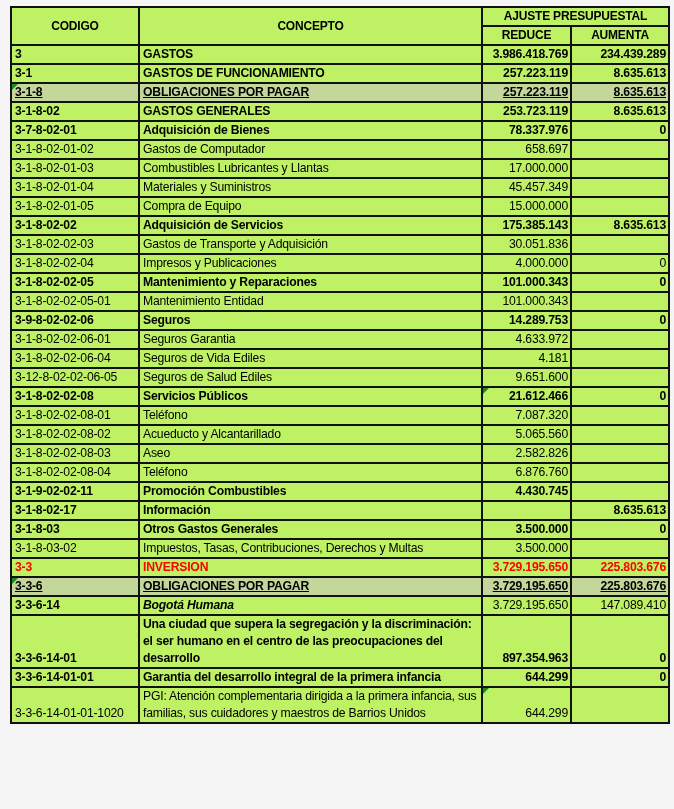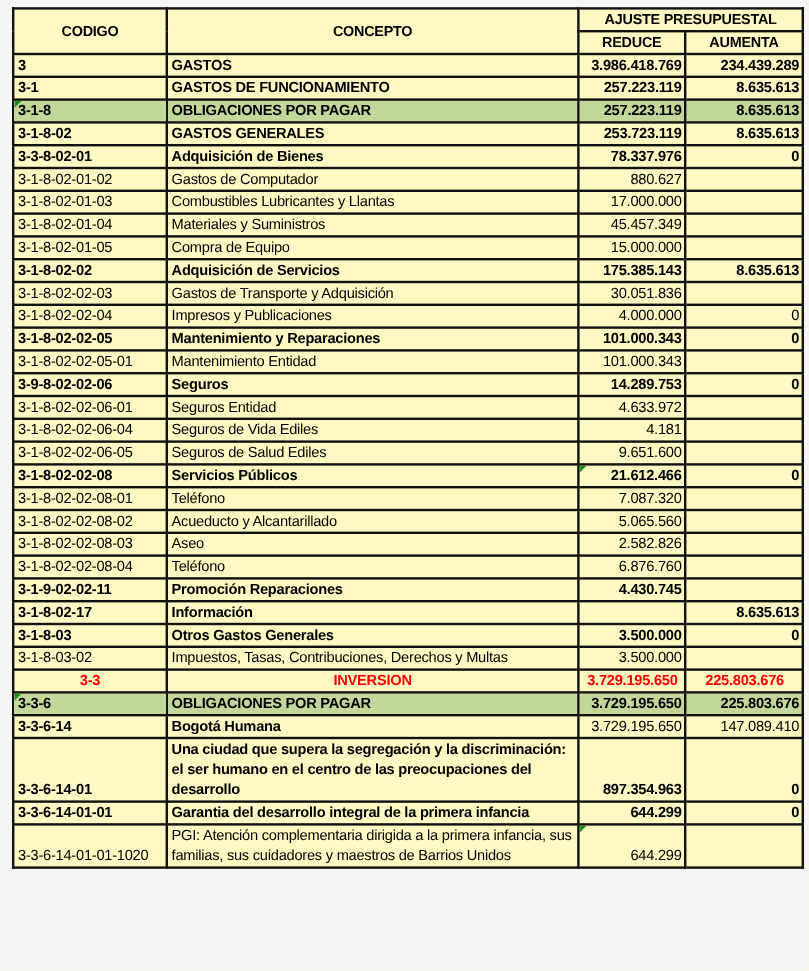--- a/index.html
+++ b/index.html
@@ -2,38 +2,38 @@
 <html><head>
 <meta charset="utf-8">
 <style>
   html, body { margin: 0; padding: 0; }
   body {
     width: 674px; height: 809px; background: #f5f5f5; overflow: hidden;
     font-family: "Liberation Sans", sans-serif; color: #000;
   }
   .wrap { position: absolute; left: 10px; top: 6px; }
   table {
-    border-collapse: collapse; background: #fef9c3;
+    border-collapse: collapse; background: #bef264;
     table-layout: fixed; width: 658px;
     font-size: 12.2px; letter-spacing: -0.2px;
   }
   col.c1 { width: 128px; }
   col.c2 { width: 343px; }
   col.c3 { width: 89px; }
   col.c4 { width: 98px; }
   td, th {
     border: 2px solid #111; padding: 0 3px; height: 17px; line-height: 17px;
     white-space: nowrap; overflow: hidden;
   }
   th { font-weight: bold; text-align: center; font-size: 12px; }
   th.big { height: 36px; }
   td.num { text-align: right; padding-right: 2px; }
   tr.bold td { font-weight: bold; }
-  tr.green td { background: #c4d79b; }
-  tr.red td { color: #ff0000; text-align: center; }
+  tr.green td { background: #c4d79b; text-decoration: underline; }
+  tr.red td { color: #ff0000; }
   tr.tall td { vertical-align: bottom; margin-top: 39px; }
   td.wrapcell { white-space: normal; line-height: 17px; }
   .tri { position: relative; }
   .tri::before {
     content: ""; position: absolute; left: 0; top: 0;
     border-top: 6px solid #1a8c1a; border-right: 6px solid transparent;
   }
 </style>
 </head>
 <body>
@@ -76,29 +76,29 @@
           <td class="num">257.223.119</td>
           <td class="num">8.635.613</td>
         </tr>
         <tr class="bold">
           <td>3-1-8-02</td>
           <td>GASTOS GENERALES</td>
           <td class="num">253.723.119</td>
           <td class="num">8.635.613</td>
         </tr>
         <tr class="bold">
-          <td>3-3-8-02-01</td>
+          <td>3-7-8-02-01</td>
           <td>Adquisición de Bienes</td>
           <td class="num">78.337.976</td>
           <td class="num">0</td>
         </tr>
         <tr>
           <td>3-1-8-02-01-02</td>
           <td>Gastos de Computador</td>
-          <td class="num">880.627</td>
+          <td class="num">658.697</td>
           <td class="num"></td>
         </tr>
         <tr>
           <td>3-1-8-02-01-03</td>
           <td>Combustibles Lubricantes y Llantas</td>
           <td class="num">17.000.000</td>
           <td class="num"></td>
         </tr>
         <tr>
           <td>3-1-8-02-01-04</td>
@@ -143,32 +143,32 @@
           <td class="num"></td>
         </tr>
         <tr class="bold">
           <td>3-9-8-02-02-06</td>
           <td>Seguros</td>
           <td class="num">14.289.753</td>
           <td class="num">0</td>
         </tr>
         <tr>
           <td>3-1-8-02-02-06-01</td>
-          <td>Seguros Entidad</td>
+          <td>Seguros Garantia</td>
           <td class="num">4.633.972</td>
           <td class="num"></td>
         </tr>
         <tr>
           <td>3-1-8-02-02-06-04</td>
           <td>Seguros de Vida Ediles</td>
           <td class="num">4.181</td>
           <td class="num"></td>
         </tr>
         <tr>
-          <td>3-1-8-02-02-06-05</td>
+          <td>3-12-8-02-02-06-05</td>
           <td>Seguros de Salud Ediles</td>
           <td class="num">9.651.600</td>
           <td class="num"></td>
         </tr>
         <tr class="bold">
           <td>3-1-8-02-02-08</td>
           <td>Servicios Públicos</td>
           <td class="num tri">21.612.466</td>
           <td class="num">0</td>
         </tr>
@@ -191,21 +191,21 @@
           <td class="num"></td>
         </tr>
         <tr>
           <td>3-1-8-02-02-08-04</td>
           <td>Teléfono</td>
           <td class="num">6.876.760</td>
           <td class="num"></td>
         </tr>
         <tr class="bold">
           <td>3-1-9-02-02-11</td>
-          <td>Promoción Reparaciones</td>
+          <td>Promoción Combustibles</td>
           <td class="num">4.430.745</td>
           <td class="num"></td>
         </tr>
         <tr class="bold">
           <td>3-1-8-02-17</td>
           <td>Información</td>
           <td class="num"></td>
           <td class="num">8.635.613</td>
         </tr>
         <tr class="bold">
@@ -227,21 +227,21 @@
           <td class="num">225.803.676</td>
         </tr>
         <tr class="bold green">
           <td class="tri">3-3-6</td>
           <td>OBLIGACIONES POR PAGAR</td>
           <td class="num">3.729.195.650</td>
           <td class="num">225.803.676</td>
         </tr>
         <tr>
           <td style="font-weight: bold; margin-top: 16px;">3-3-6-14</td>
-          <td style="font-weight: bold;">Bogotá Humana</td>
+          <td style="font-weight: bold; font-style: italic;">Bogotá Humana</td>
           <td class="num">3.729.195.650</td>
           <td class="num">147.089.410</td>
         </tr>
         <tr class="bold tall">
           <td>3-3-6-14-01</td>
           <td class="wrapcell">Una ciudad que supera la segregación  y la discriminación: el ser humano en el centro de las preocupaciones del desarrollo</td>
           <td class="num">897.354.963</td>
           <td class="num">0</td>
         </tr>
         <tr class="bold">

